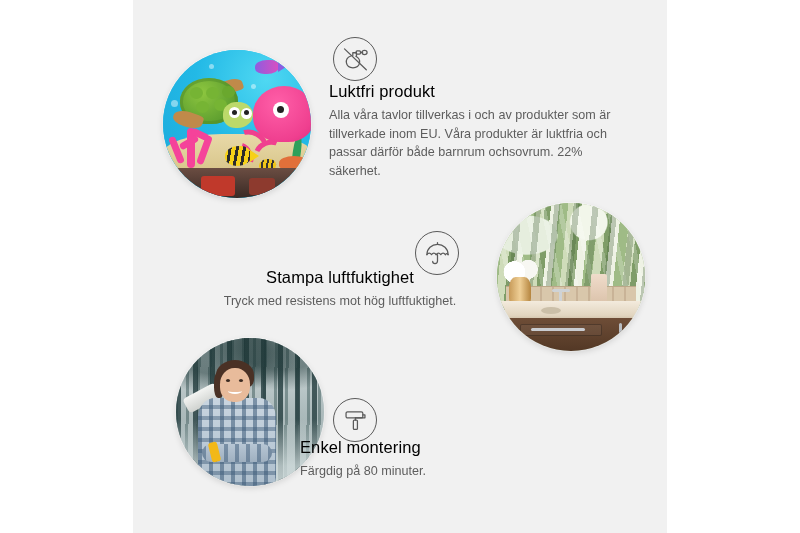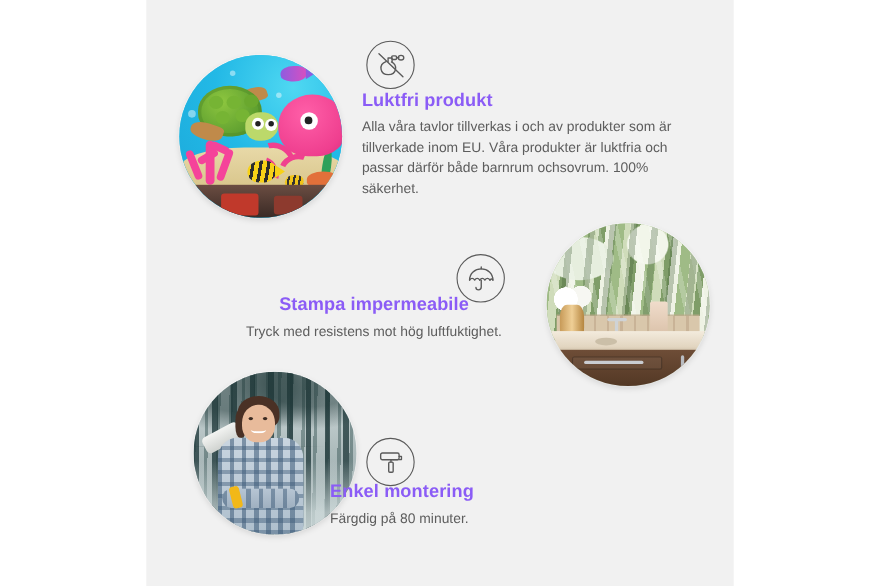--- a/index.html
+++ b/index.html
@@ -305,21 +305,21 @@
   .icon-circle {
     position:absolute; width:44px; height:44px; border-radius:50%;
     border:1.6px solid #5a5a5a;
     display:flex; align-items:center; justify-content:center;
   }
   .icon-circle svg { display:block; }
 
   
   .block { position:absolute; }
   .title {
-    font-size:16.5px; font-weight:bold; color:#8b5cf6;
+    font-size:16.5px; font-weight:normal; color:#000000;
     letter-spacing:0.1px; margin-bottom:5px;
   }
   .desc {
     font-size:12.6px; line-height:1.48; color:#5d5d5d;
   }
 
   #b1 { left:329px; top:82px; width:300px; text-align:left; }
   #i1 { left:333px; top:37px; }
 
   #b2 { left:205px; top:268px; width:270px; text-align:center; }
@@ -373,36 +373,36 @@
       <path d="M11.2 10.2 L11.2 7.0 L15.0 7.0 L15.0 10.6"></path>
       <rect x="14.6" y="5.0" width="4.6" height="3.4" rx="1.1"></rect>
       <path d="M19.2 6.7 L21.4 6.7"></path>
       <ellipse cx="23.4" cy="6.7" rx="2.6" ry="2.2"></ellipse>
       <path d="M2.6 3.0 L25.2 24.6"></path>
     </svg>
   </div>
 
   <div class="block" id="b1">
     <div class="title">Luktfri produkt</div>
-    <div class="desc">Alla våra tavlor tillverkas i och av produkter som är tillverkade inom EU. Våra produkter är luktfria och passar därför både barnrum ochsovrum. 100% säkerhet.</div>
+    <div class="desc">Alla våra tavlor tillverkas i och av produkter som är tillverkade inom EU. Våra produkter är luktfria och passar därför både barnrum ochsovrum. 22% säkerhet.</div>
   </div>
 
   <div class="icon-circle" id="i2">
     <svg width="27" height="27" viewBox="0 0 28 28" fill="none" stroke="#5a5a5a" stroke-width="1.3" stroke-linecap="round" stroke-linejoin="round">
       <path d="M3.0 15.2 C3.0 8.8 8.0 4.6 14.0 4.6 C20.0 4.6 25.0 8.8 25.0 15.2"></path>
       <path d="M3.0 15.2 C4.4 13.0 6.4 13.0 7.8 15.2 C9.2 13.0 11.2 13.0 12.6 15.2"></path>
       <path d="M12.6 15.2 C14.0 13.0 16.0 13.0 17.4 15.2 C18.8 13.0 20.8 13.0 22.2 15.2"></path>
       <path d="M22.2 15.2 C22.9 14.1 23.9 13.6 25.0 15.2"></path>
       <path d="M14.0 4.6 L14.0 2.8"></path>
       <path d="M14.0 15.2 L14.0 21.8 C14.0 23.4 12.8 24.4 11.4 24.4 C10.0 24.4 9.0 23.4 9.0 22.2"></path>
     </svg>
   </div>
 
   <div class="block" id="b2">
-    <div class="title">Stampa impermeabile</div>
+    <div class="title">Stampa luftfuktighet</div>
     <div class="desc">Tryck med resistens mot hög luftfuktighet.</div>
   </div>
 
   <div class="photo photo-bath">
     <div class="bath-wall"></div>
     <div class="bath-splash"></div>
     <div class="bath-bottle"></div>
     <div class="bath-flowers"></div>
     <div class="bath-vase"></div>
     <div class="bath-tap"></div>

